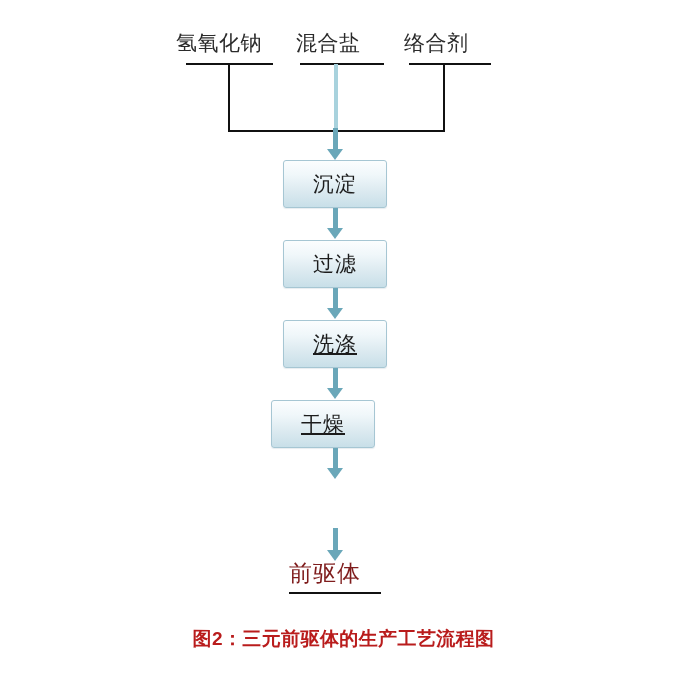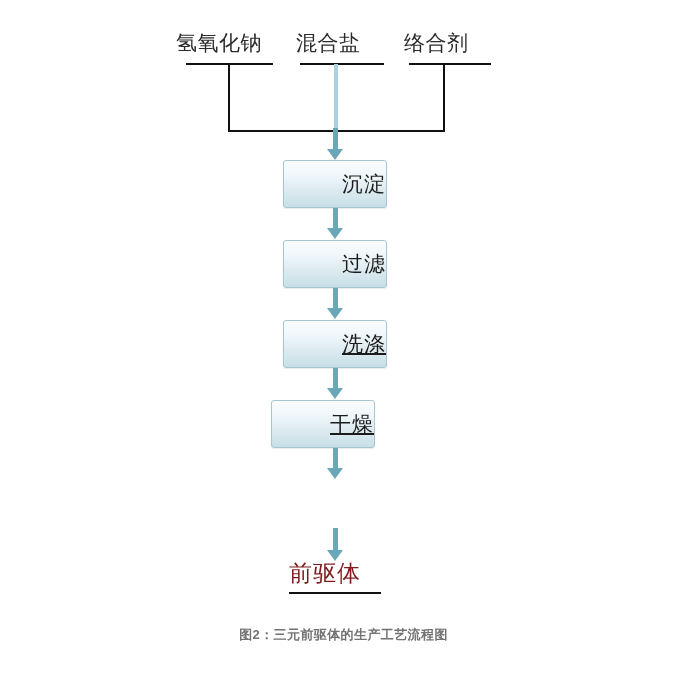--- a/index.html
+++ b/index.html
@@ -57,21 +57,21 @@
   .proc-box {
     position: absolute;
     width: 104px;
     height: 48px;
     box-sizing: border-box;
     border: 1px solid #a6c6d3;
     border-radius: 3px;
     background: linear-gradient(to bottom, #fbfdfe 0%, #f0f7fa 30%, #dceaf0 65%, #c8dfe8 100%);
     display: flex;
     align-items: center;
-    justify-content: flex-end;
+    justify-content: center;
     font-size: 21px;
     letter-spacing: 1px;
     color: #1c1c1c;
     box-shadow: 0 1px 1px rgba(120,150,165,0.18);
   }
 
   
   .flow-line {
     position: absolute;
     width: 5px;
@@ -109,24 +109,24 @@
     background: #111111;
   }
 
   
   .caption {
     position: absolute;
     left: 0;
     width: 687px;
     top: 626px;
     text-align: center;
-    font-size: 13px;
+    font-size: 19px;
     font-weight: bold;
     letter-spacing: 0.4px;
-    color: #737373;
+    color: #b91c1c;
   }
 </style>
 </head>
 <body>
 
 <div id="diagram">
 
   <div class="input-label" style="left:176px; top:30px; width:107px;">氢氧化钠</div>
   <div class="input-rule" style="left:186px; top:63px; width:87px;"></div>
 

